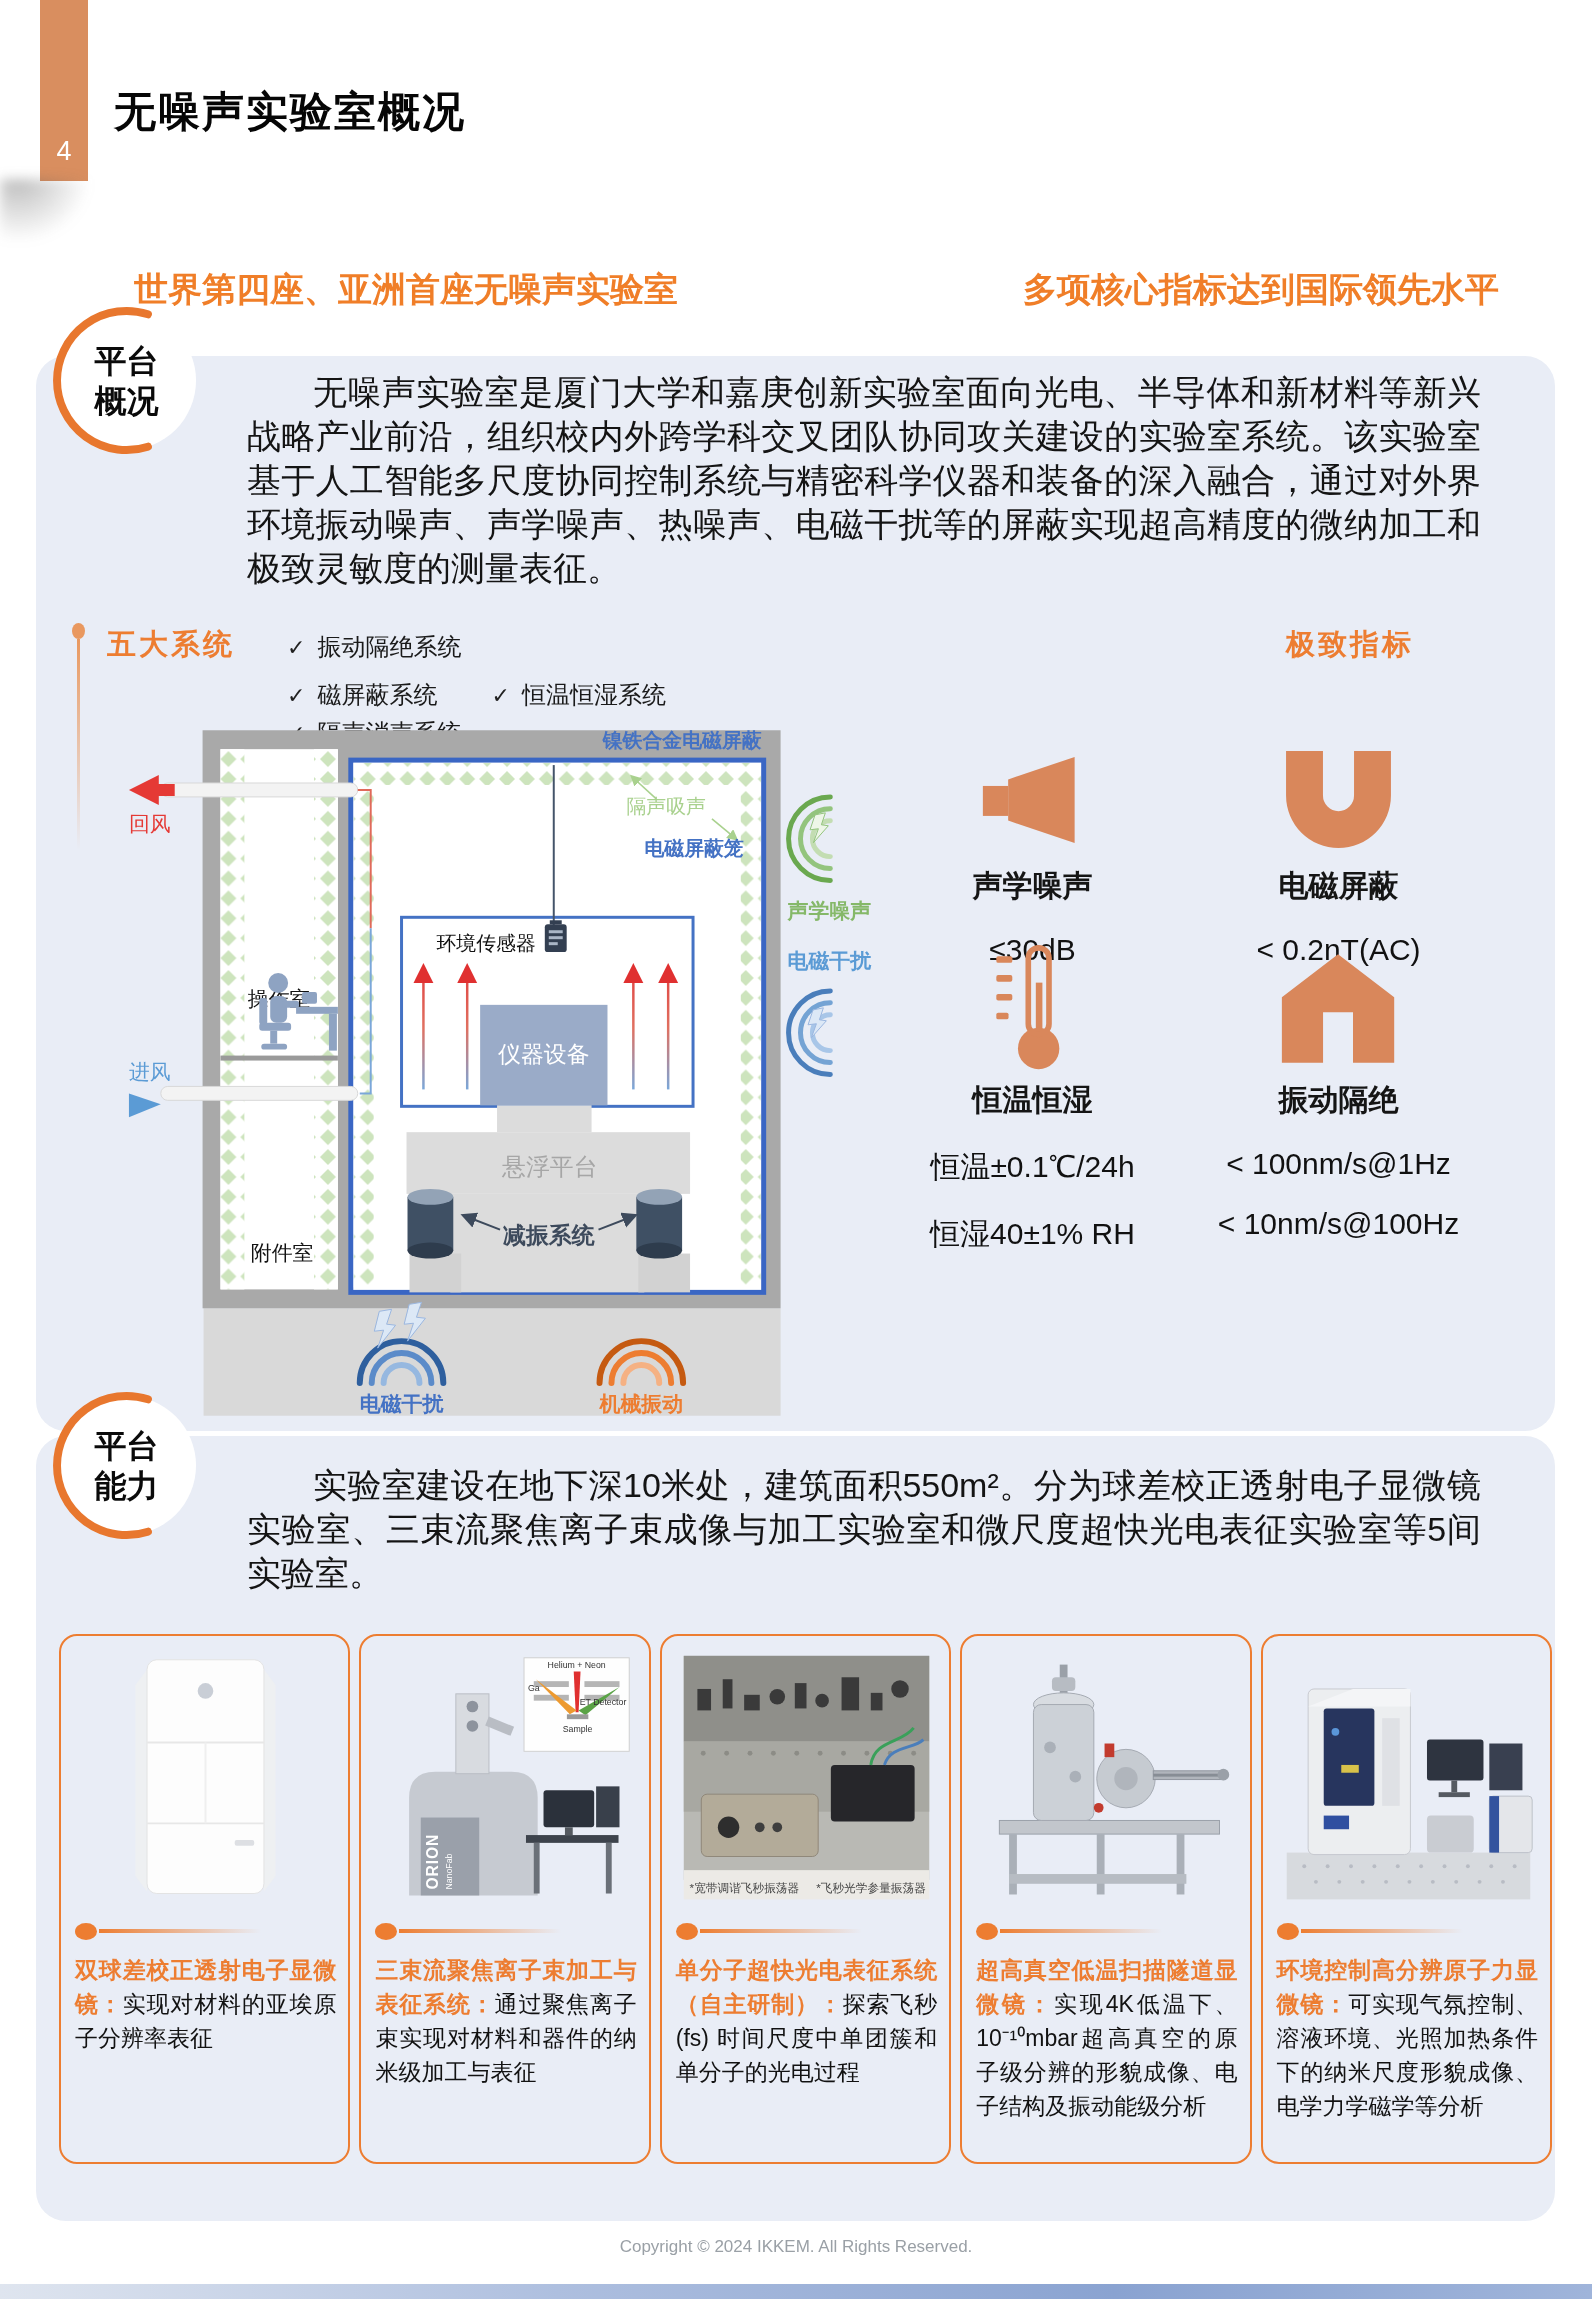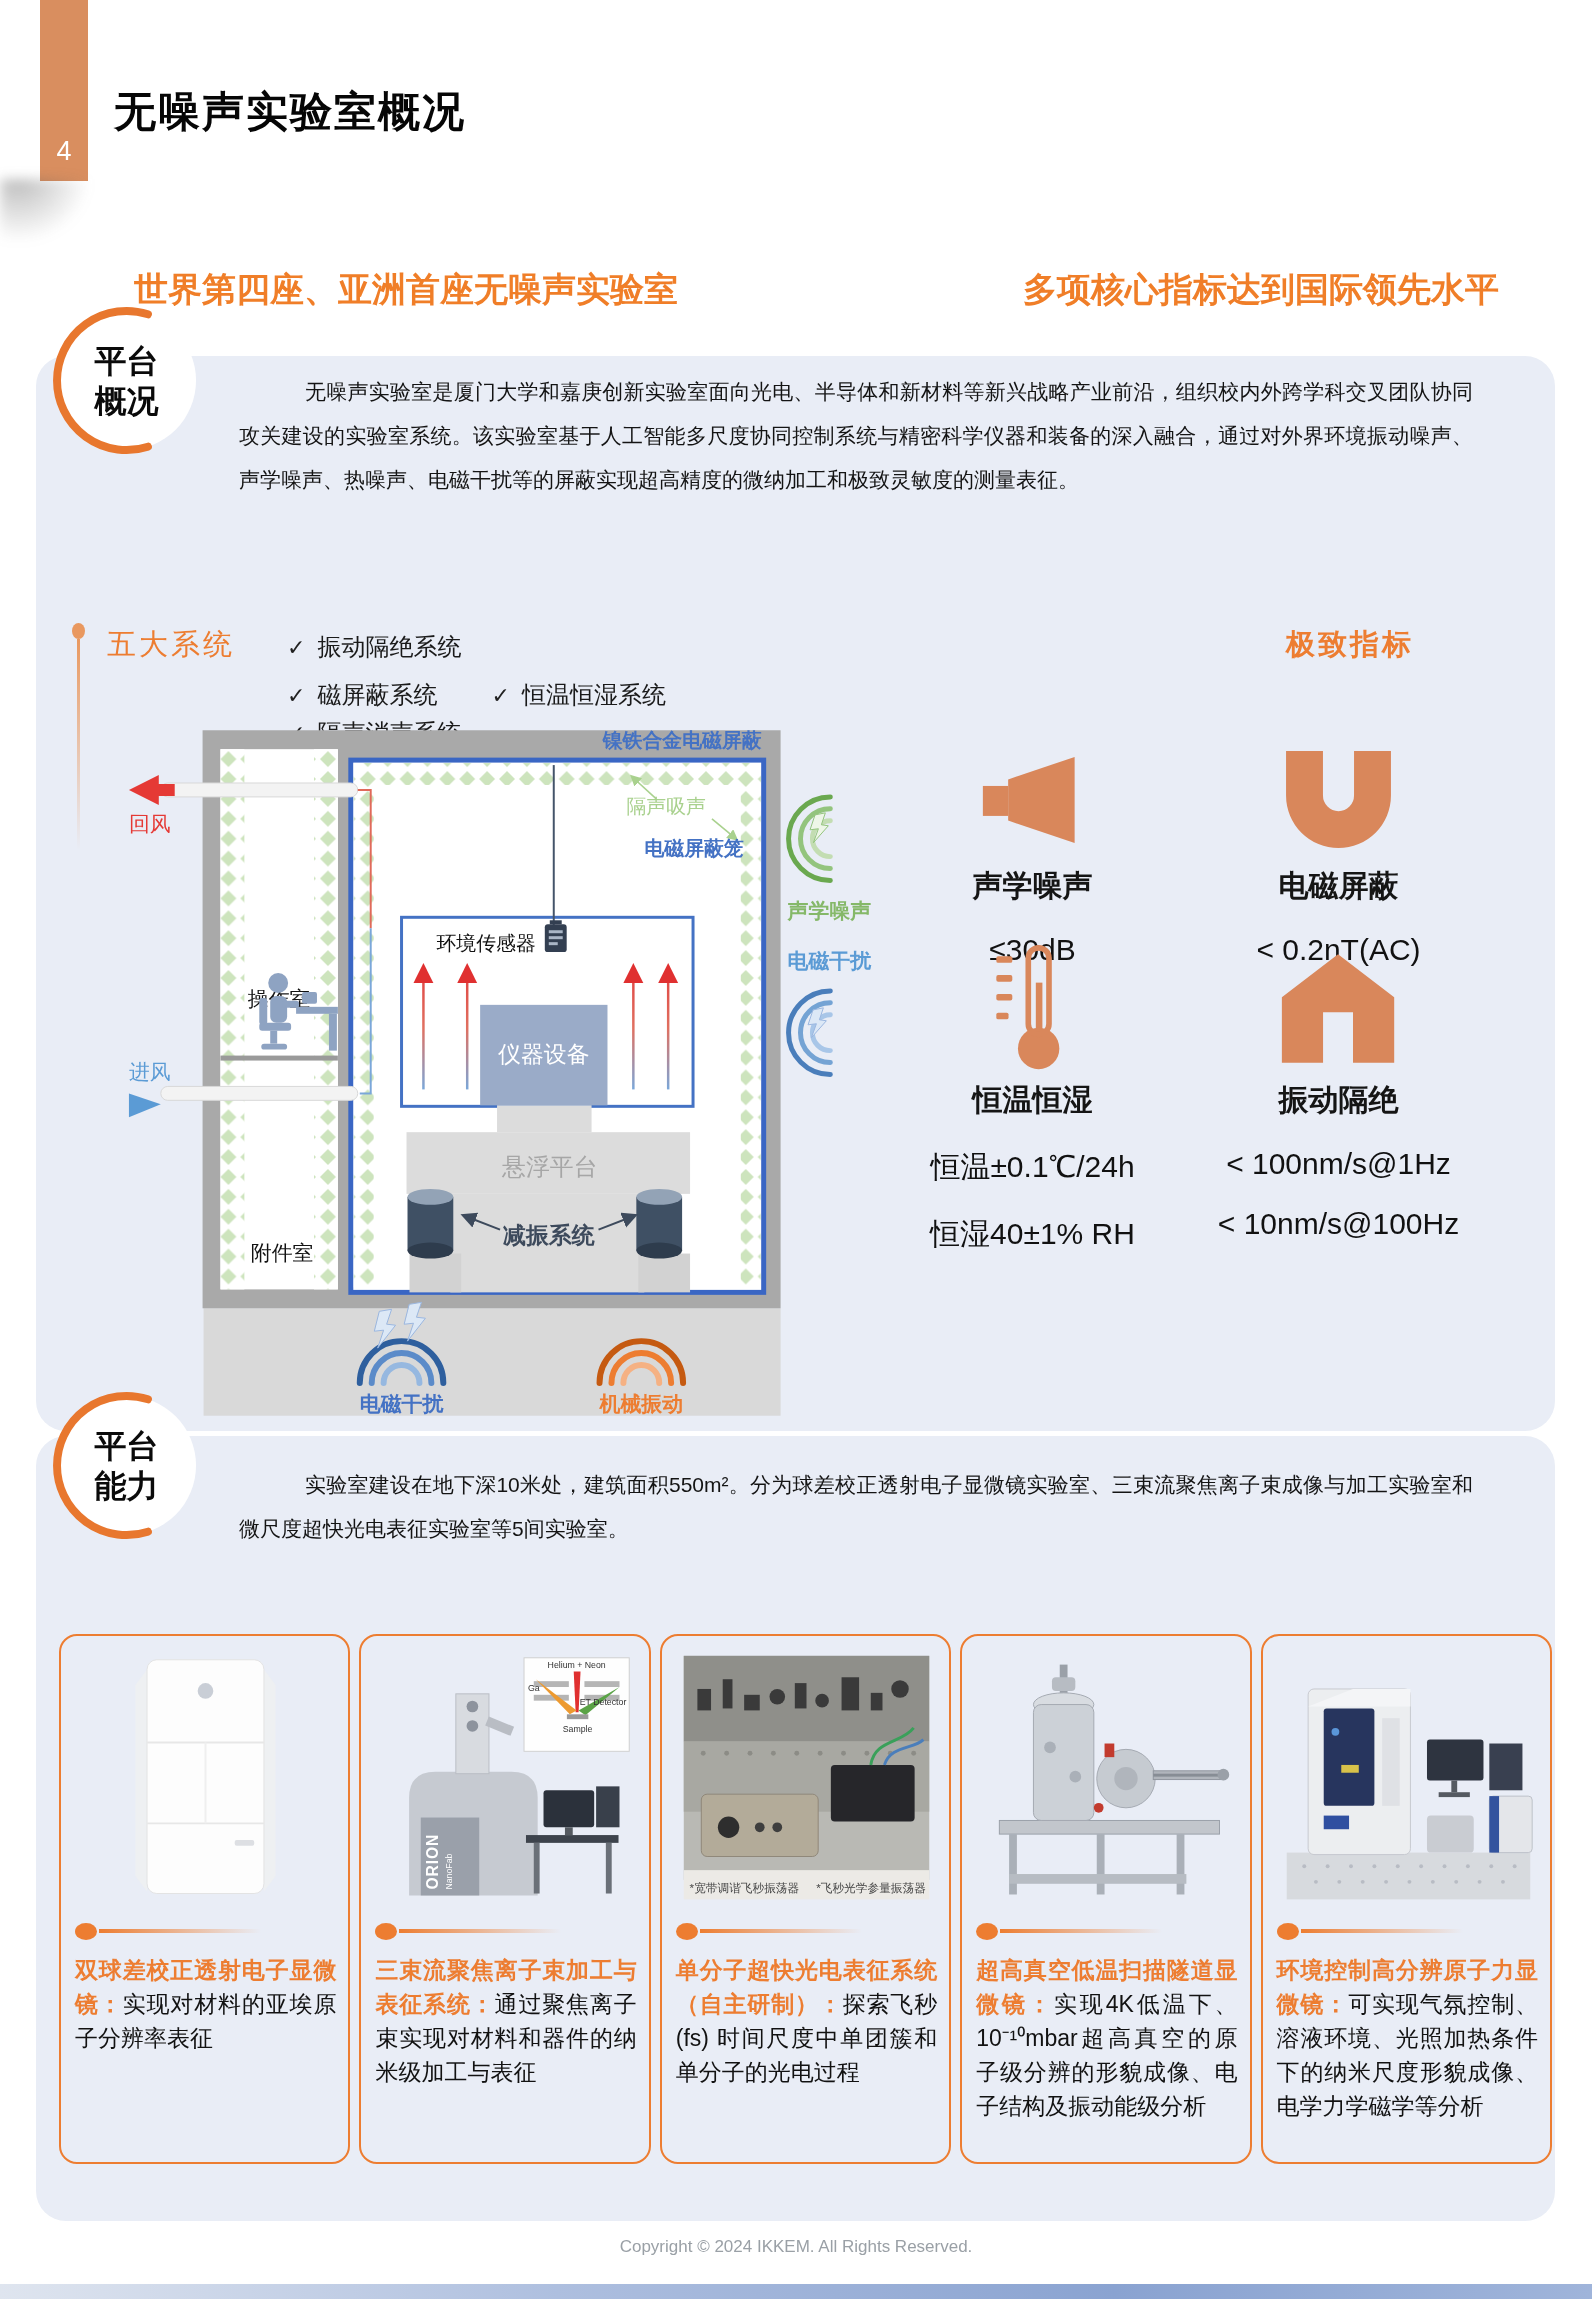--- a/index.html
+++ b/index.html
@@ -16,28 +16,28 @@
       font-size:34px;font-weight:800;color:#F07E28;white-space:nowrap;gap:29px;}
   
   .panel{background:#E9EDF6;border-radius:30px;}
   .panel1{left:36px;top:356px;width:1519px;height:1075px;}
   .panel2{left:36px;top:1436px;width:1519px;height:785px;}
   
   .badge{width:149px;height:149px;}
   .badge svg{position:absolute;left:0;top:0;}
   .badge .bt{position:absolute;left:0;top:0;width:100%;height:100%;display:flex;flex-direction:column;
       align-items:center;justify-content:center;font-size:32px;line-height:40px;font-weight:900;color:#0a0a0a;}
-  .para{font-size:21px;line-height:44px;color:#141414;text-indent:66px;text-align:justify;}
+  .para{font-size:34px;line-height:44px;color:#141414;text-indent:66px;text-align:justify;margin-left:8px;}
   .para1{left:239px;top:370px;width:1234px;}
   .para2{left:239px;top:1463px;width:1234px;}
   
   .sys-marker-dot{left:72px;top:623px;width:13px;height:16px;border-radius:50%;background:#E9985F;}
   .sys-marker-line{left:77px;top:639px;width:3px;height:211px;
       background:linear-gradient(#E9985F,rgba(233,152,95,0));}
-  .sys-title{left:107px;top:625px;font-size:29px;font-weight:400;color:#ED7D31;letter-spacing:3px;}
+  .sys-title{left:107px;top:625px;font-size:29px;font-weight:700;color:#ED7D31;letter-spacing:3px;}
   .sys-row{display:flex;gap:54px;font-size:24px;color:#1a1a1a;white-space:nowrap;}
   .sys-row1{left:287px;top:631px;flex-direction:column;}
   .sys-row2{left:287px;top:679px;}
   .check{margin-right:12px;color:#222;font-size:22px;}
   .metrics-title{left:1286px;top:625px;font-size:29px;font-weight:800;color:#ED7D31;letter-spacing:3px;}
   
   .metric{width:299px;text-align:center;}
   .m-icon{height:117px;display:flex;align-items:center;justify-content:center;}
   .m-icon.tall{height:127px;}
   .m-label{margin-top:8px;font-size:30px;font-weight:600;color:#151515;}

